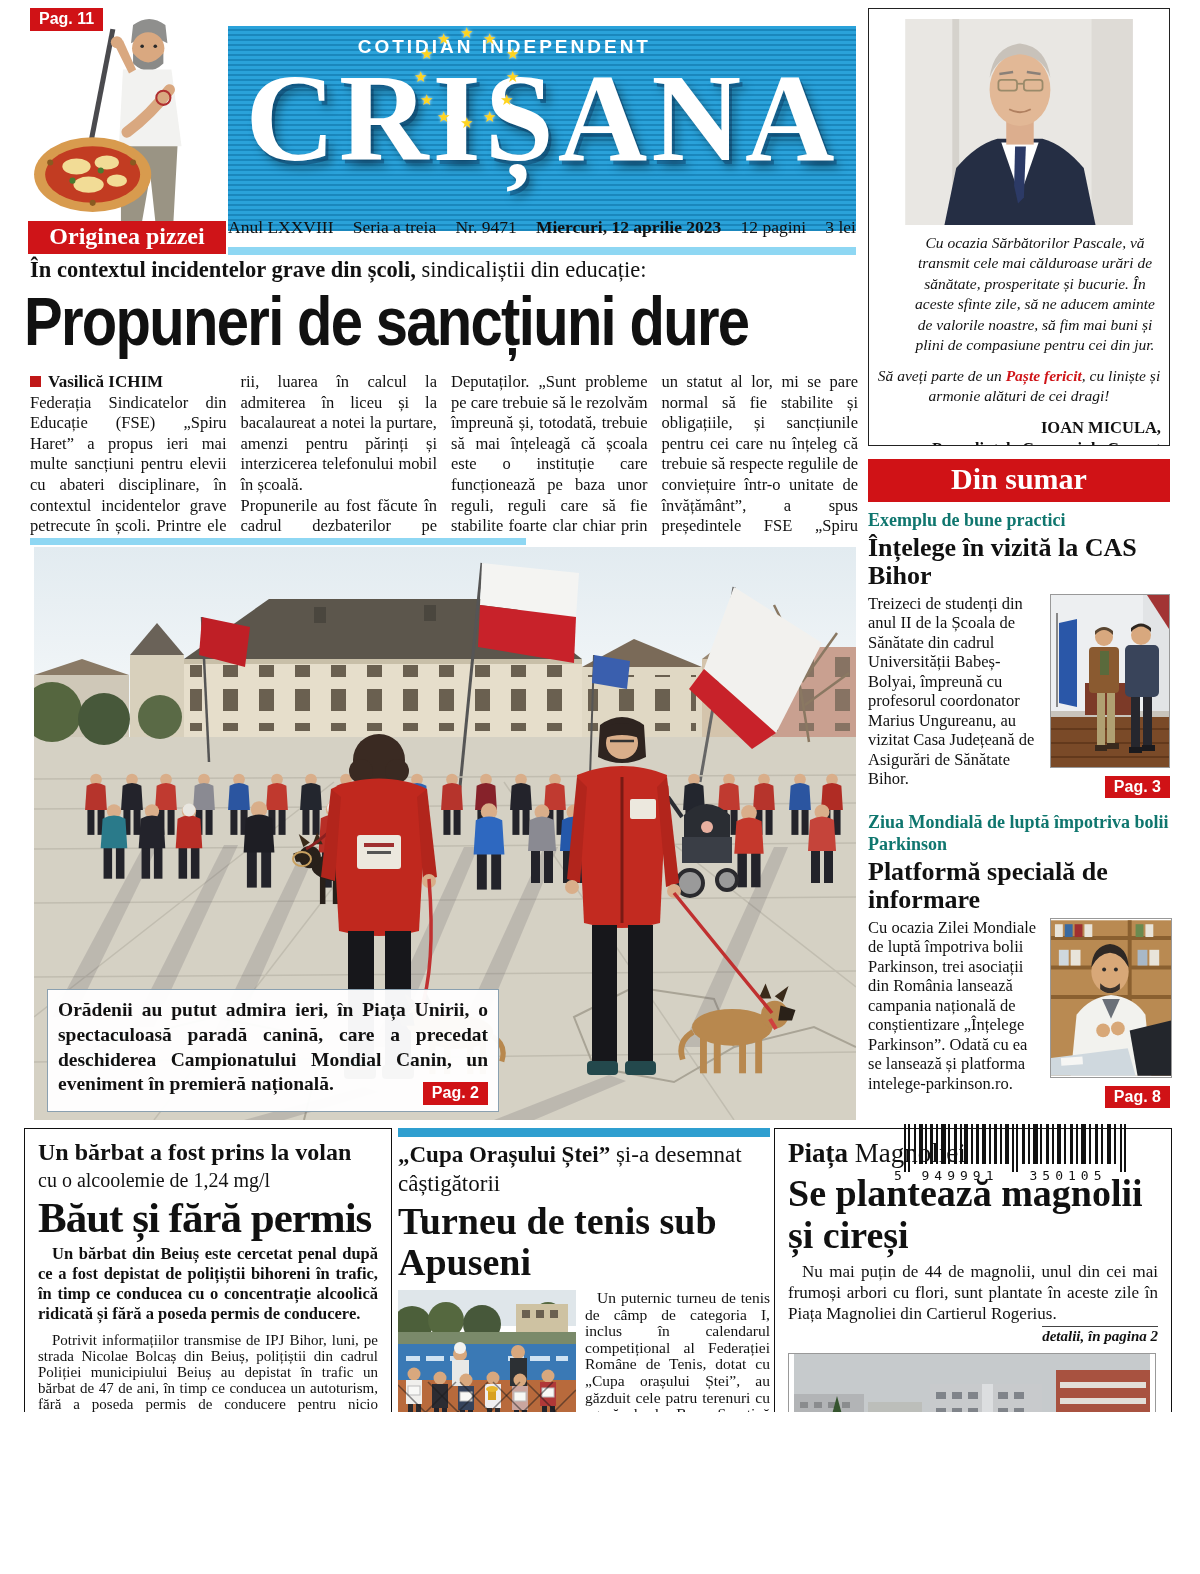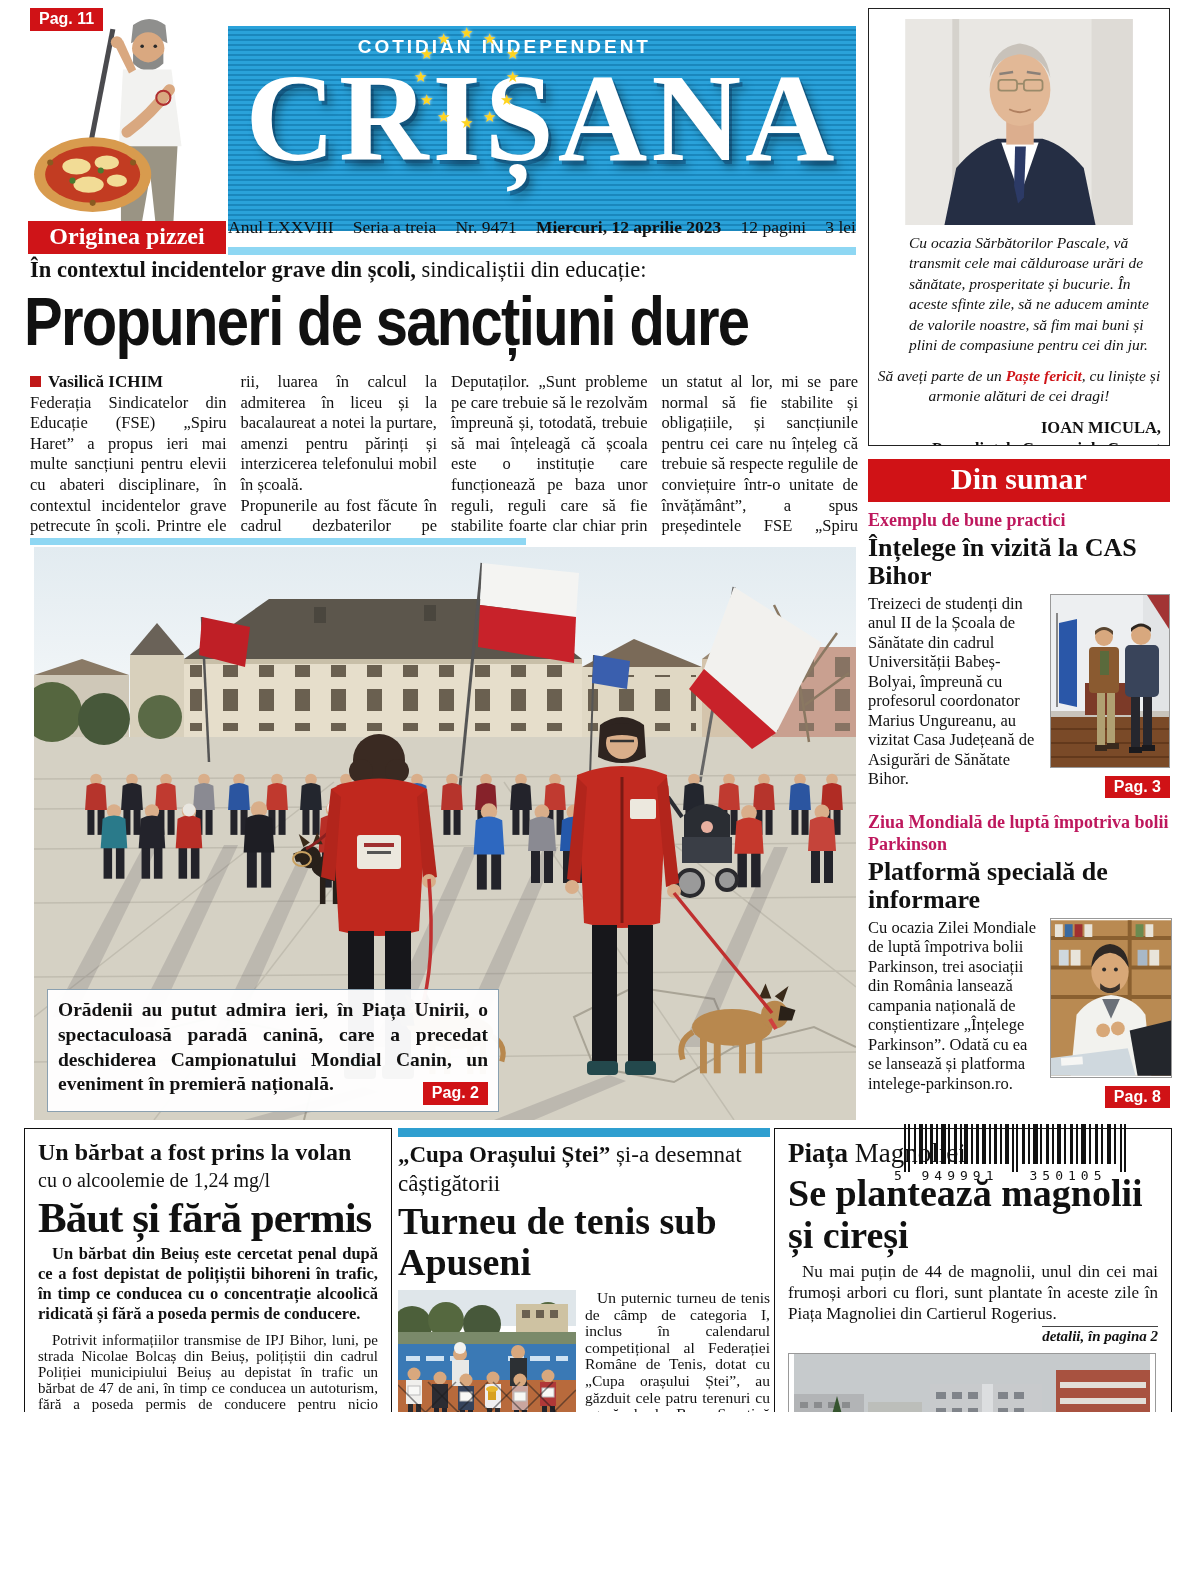--- a/index.html
+++ b/index.html
@@ -48,27 +48,27 @@
   
   #photo{left:34px;top:547px;width:822px;height:573px;}
   #caption{position:absolute;left:13px;bottom:8px;width:430px;background:rgba(255,255,255,.96);
         border:1px solid #8aa0b0;padding:8px 10px 6px;font-weight:bold;font-size:19.5px;
         line-height:1.27;text-align:justify;}
   #caption .badge{float:right;margin-top:10px;}
   
   #sidebar{left:868px;top:8px;width:302px;}
   #greet-box{border:1.5px solid #222;padding:8px 8px 10px;height:438px;box-sizing:border-box;overflow:hidden;}
   #greet-box svg{display:block;margin:2px auto 8px;}
-  #greet-body{font:italic 15.5px/1.32 "Liberation Serif",serif;text-align:left;margin-left:32px;}
+  #greet-body{font:italic 15.5px/1.32 "Liberation Serif",serif;text-align:center;margin-left:32px;}
   #greet-wish{font:italic 15.5px/1.32 "Liberation Serif",serif;text-align:center;margin-top:10px;}
   #greet-wish .red{color:#cf1418;font-weight:bold;}
   #greet-sig{margin-top:10px;text-align:right;font-weight:bold;font-size:16.5px;line-height:1.3;}
   #sumar-head{margin-top:13px;background:#d01216;color:#fff;text-align:center;
         font:bold 30px "Liberation Serif",serif;padding:3px 0 6px;}
-  .sum-kicker{margin-top:8px;color:#be185d;font-weight:bold;font-size:18px;line-height:1.2;}
+  .sum-kicker{margin-top:8px;color:#0f766e;font-weight:bold;font-size:18px;line-height:1.2;}
   .sum-title{font-weight:bold;font-size:26px;line-height:1.08;margin-top:2px;}
   .sum-row{display:flex;margin-top:4px;gap:8px;}
   .sum-body{flex:1;font-size:16.5px;line-height:19.5px;}
   .sum-right{width:120px;flex:none;}
   .sum-right .badge{display:block;width:max-content;margin-left:auto;margin-top:4px;}
   .pframe{border:1px solid #999;}
   #barcode{margin:16px auto 0;display:block;}
   
   .bbox{border:1.5px solid #111;box-sizing:border-box;padding:8px 13px;overflow:hidden;}
   #drunk{left:24px;top:1128px;width:368px;height:446px;}

